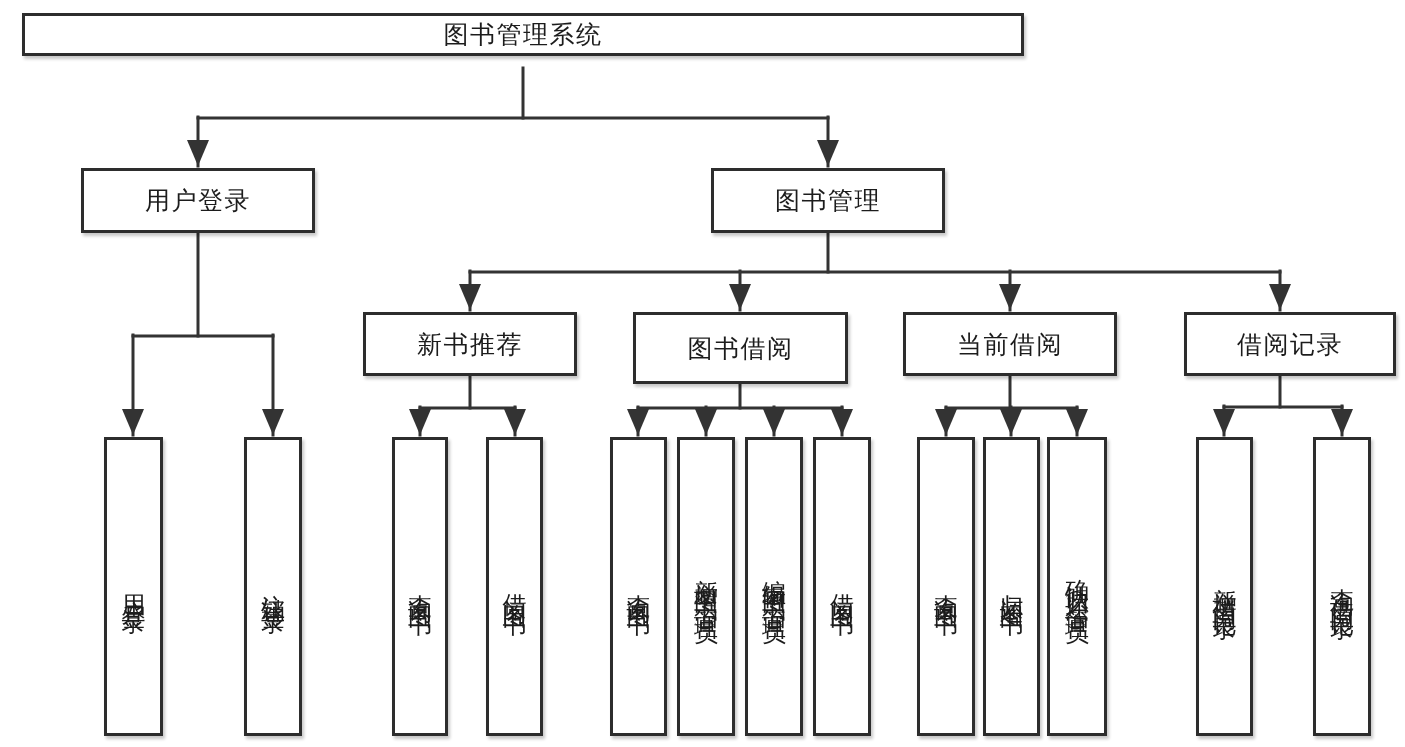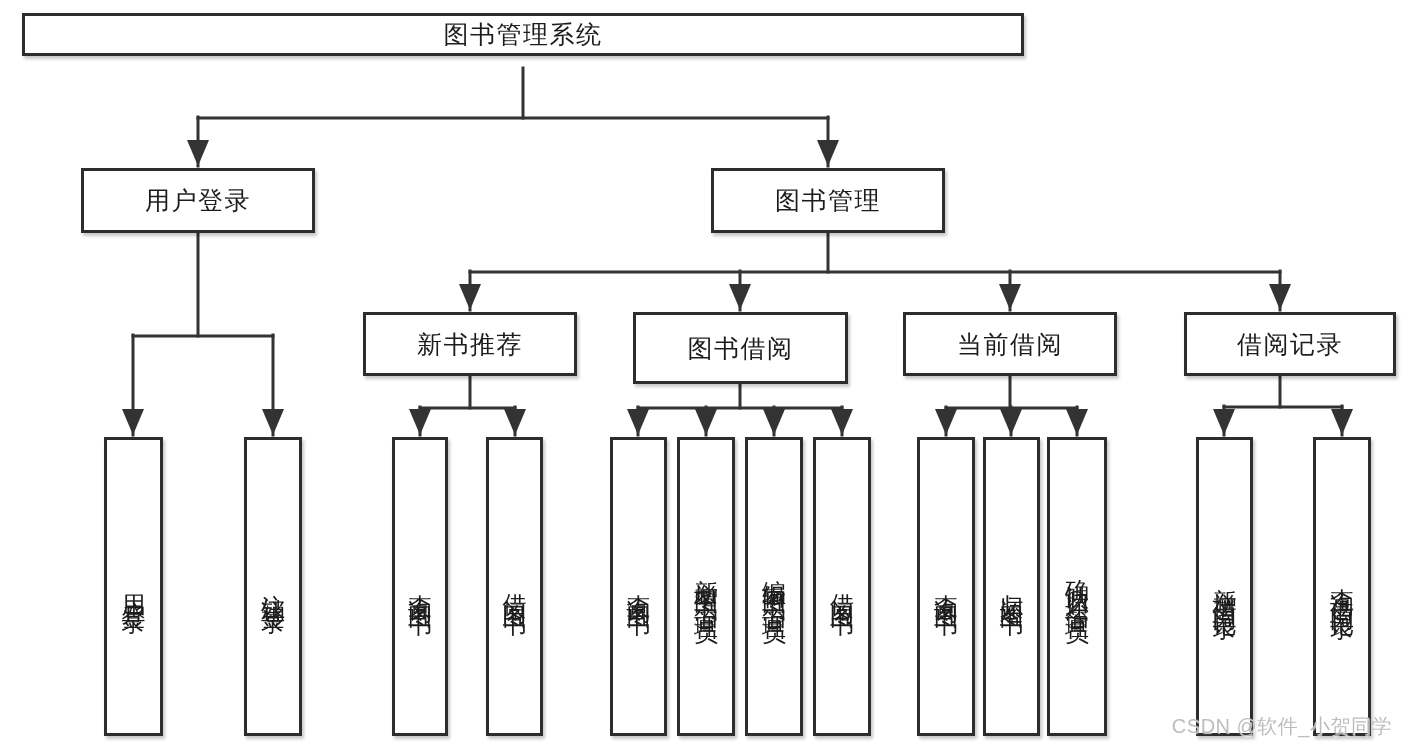--- a/index.html
+++ b/index.html
@@ -179,15 +179,14 @@
     <span class="vtext">确认归还（管理员）</span>
   </div>
 
   <div class="node vbox" style="left:1196px; width:57px;">
     <span class="vtext">新增借阅记录</span>
   </div>
   <div class="node vbox" style="left:1313px;">
     <span class="vtext">查询借阅记录</span>
   </div>
 
-  <div id="watermark">CSDN @软件_小贺同学</div>
 
 </div>
 
 </body></html>

